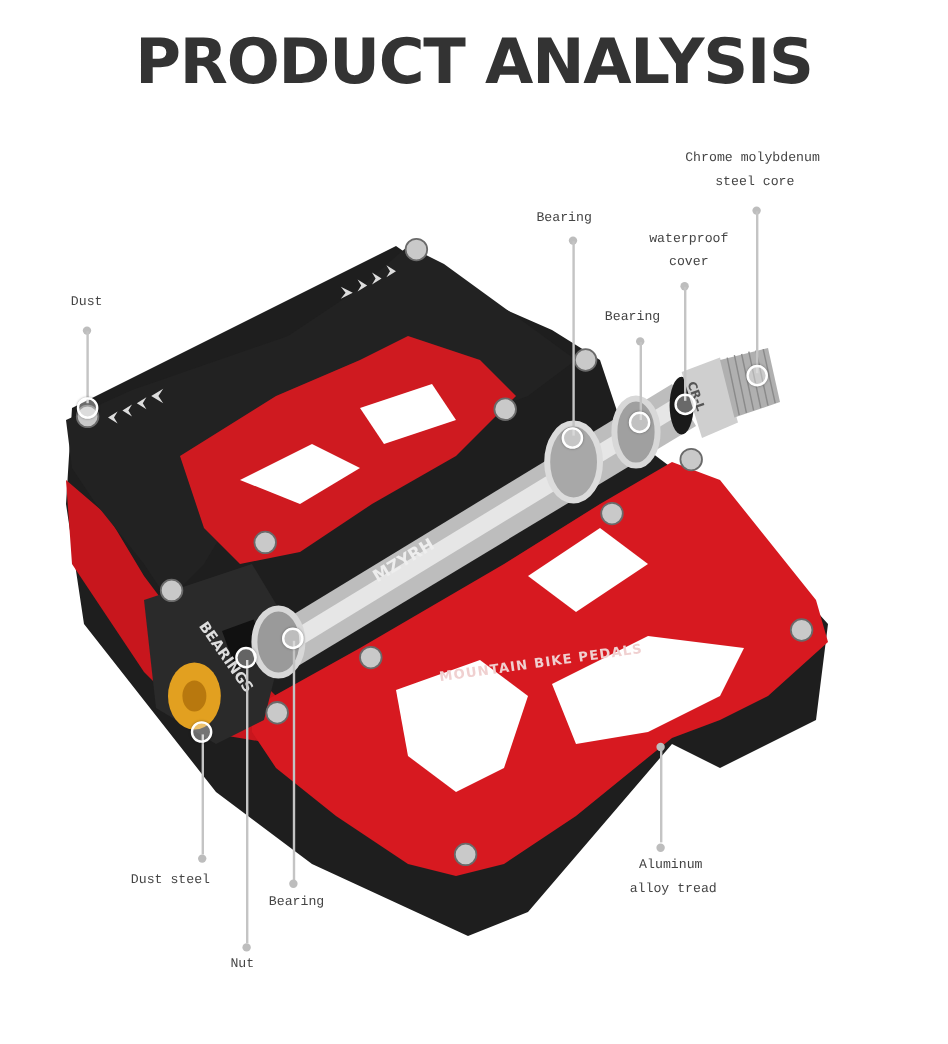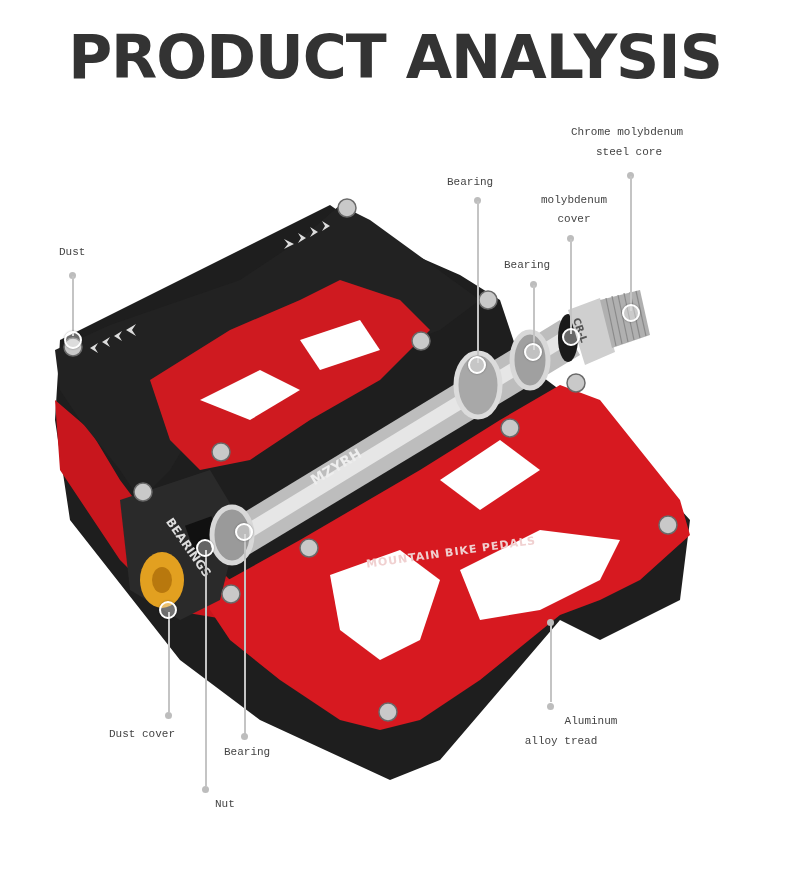--- a/index.html
+++ b/index.html
@@ -1,17 +1,17 @@
 <!DOCTYPE html>
 <html><head>
 <meta charset="utf-8">
 <style>
   html, body { margin:0; padding:0; background:#ffffff; }
   body { width:790px; height:870px; position:relative; overflow:hidden; font-family:"Liberation Sans", sans-serif; }
-  .title { position:absolute; left:0; top:22px; width:790px; text-align:center; font-family:"DejaVu Sans", sans-serif; font-weight:bold; font-size:60px; letter-spacing:-1px; color:#333333; }
+  .title { position:absolute; left:0; top:22px; width:790px; text-align:center; font-family:"DejaVu Sans", sans-serif; font-weight:bold; font-size:52px; letter-spacing:-1px; color:#333333; }
   .label { position:absolute; font-family:Liberation Mono, monospace; font-size:11px; color:#444444; line-height:20px; white-space:nowrap; font-weight:300; }
   .label.center { text-align:center; }
   .leader { position:absolute; width:1.5px; background:#c4c4c4; }
   .dot { position:absolute; width:7px; height:7px; border-radius:50%; background:#bdbdbd; margin-left:-3px; }
   .ring { position:absolute; width:14px; height:14px; border-radius:50%; border:2px solid #ffffff; background:rgba(255,255,255,0.35); margin-left:-9px; margin-top:-9px; box-shadow:0 0 2px rgba(0,0,0,0.4); }
   svg.pedal { position:absolute; left:0; top:0; }
 </style>
 </head>
 <body>
 
@@ -102,43 +102,43 @@
 <div class="dot" style="left:477px; top:197px;"></div>
 <div class="leader" style="left:477px; top:201px; height:162px;"></div>
 <div class="ring" style="left:477px; top:365px;"></div>
 
 <div class="label" style="left:571px; top:122px;">Chrome molybdenum</div>
 <div class="label" style="left:596px; top:142px;">steel core</div>
 <div class="dot" style="left:630px; top:172px;"></div>
 <div class="leader" style="left:630px; top:176px; height:135px;"></div>
 <div class="ring" style="left:631px; top:313px;"></div>
 
-<div class="label center" style="left:528px; top:190px; width:92px;">molybdenum</div>
+<div class="label center" style="left:528px; top:190px; width:92px;">waterproof</div>
 <div class="label center" style="left:528px; top:209px; width:92px;">cover</div>
 <div class="dot" style="left:570px; top:235px;"></div>
 <div class="leader" style="left:570px; top:239px; height:95px;"></div>
 <div class="ring" style="left:571px; top:337px;"></div>
 
 <div class="label" style="left:504px; top:255px;">Bearing</div>
 <div class="dot" style="left:533px; top:281px;"></div>
 <div class="leader" style="left:533px; top:285px; height:65px;"></div>
 <div class="ring" style="left:533px; top:352px;"></div>
 
-<div class="label" style="left:109px; top:724px;">Dust cover</div>
+<div class="label" style="left:109px; top:724px;">Dust steel</div>
 <div class="leader" style="left:168px; top:612px; height:100px;"></div>
 <div class="dot" style="left:168px; top:712px;"></div>
 <div class="ring" style="left:168px; top:610px;"></div>
 
 <div class="label" style="left:224px; top:742px;">Bearing</div>
 <div class="leader" style="left:244px; top:534px; height:200px;"></div>
 <div class="dot" style="left:244px; top:733px;"></div>
 <div class="ring" style="left:244px; top:532px;"></div>
 
-<div class="label" style="left:192px; top:794px;margin-left:23px;">Nut</div>
+<div class="label" style="left:192px; top:794px;">Nut</div>
 <div class="leader" style="left:205px; top:550px; height:236px;"></div>
 <div class="dot" style="left:205px; top:786px;"></div>
 <div class="ring" style="left:205px; top:548px;"></div>
 
-<div class="label center" style="left:544px; top:711px; width:94px;">Aluminum</div>
+<div class="label center" style="left:512px; top:711px; width:94px;">Aluminum</div>
 <div class="label center" style="left:514px; top:731px; width:94px;">alloy tread</div>
 <div class="leader" style="left:550px; top:622px; height:80px;"></div>
 <div class="dot" style="left:550px; top:703px;"></div>
 <div class="dot" style="left:550px; top:619px;"></div>
 
 </body></html>

